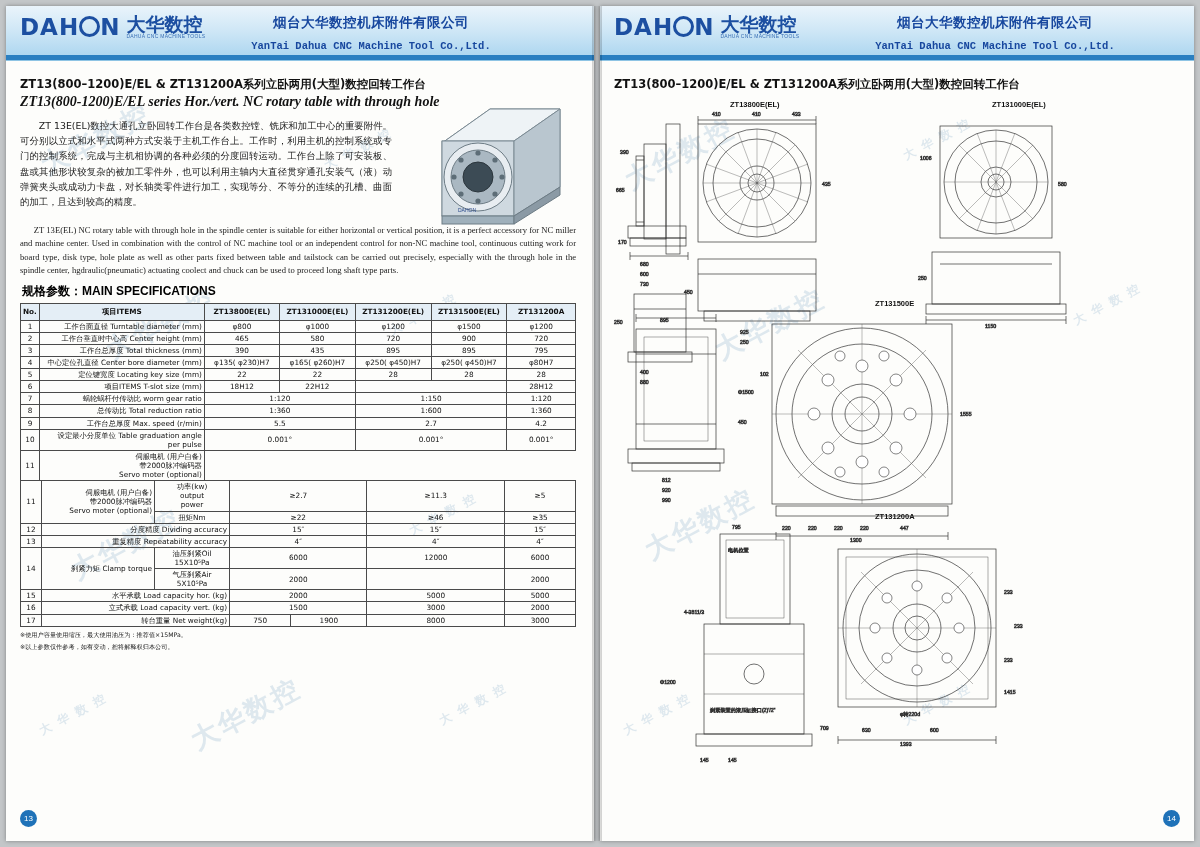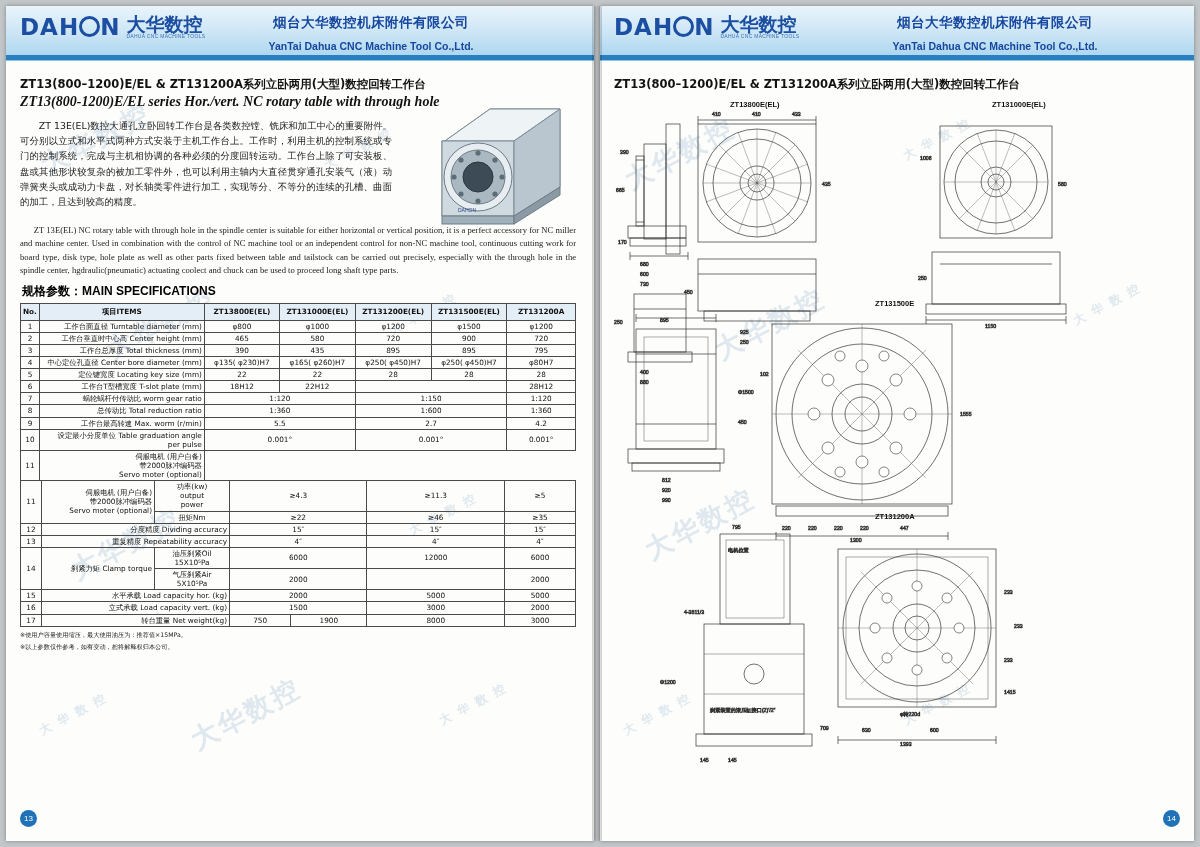--- a/index.html
+++ b/index.html
@@ -13,21 +13,21 @@
   .hdr{position:relative;height:54px;background:linear-gradient(180deg,#eaf4fb 0%,#cfe7f6 45%,#a8d4ef 100%);border-bottom:1px solid #8ec4e4;}
   .hdr:after{content:"";position:absolute;left:0;right:0;bottom:0;height:5px;background:#2a7fc1;}
   .logo{position:absolute;left:14px;top:8px;display:flex;align-items:center;gap:6px;}
   .logo .dh{font-family:"DejaVu Sans",sans-serif;font-weight:bold;font-size:23px;color:#1c4fa1;letter-spacing:1px;}
   .logo .ring{display:inline-block;width:15px;height:15px;border:3px solid #1c4fa1;border-radius:50%;position:relative;top:2px;}
   .logo .cn{font-size:19px;font-weight:bold;color:#1c4fa1;font-family:"DejaVu Sans",sans-serif;}
   .logo .sub{font-size:5px;color:#3a6fb5;letter-spacing:.3px;}
   .logo-blk{display:flex;flex-direction:column;line-height:1;}
   .co{position:absolute;top:8px;text-align:center;width:330px;}
   .co .c1{font-size:13.5px;font-weight:bold;color:#17479e;font-family:"DejaVu Sans",sans-serif;letter-spacing:.5px;}
-  .co .c2{font-size:10.5px;font-weight:bold;color:#17479e;font-family:Liberation Sans, sans-serif;margin-top:8px;}
+  .co .c2{font-size:10.5px;font-weight:bold;color:#17479e;font-family:Liberation Mono, monospace;margin-top:8px;}
 
   .body{position:relative;padding:10px 14px 0 14px;}
   h1.t-cn{font-size:11.5px;font-weight:bold;color:#111;margin:6px 0 2px 0;font-family:"DejaVu Sans",sans-serif;}
   h2.t-en{font-size:14px;font-style:italic;font-weight:bold;color:#111;margin:0 0 8px 0;font-family:"Liberation Serif",serif;}
   p.cn{font-size:9.4px;line-height:1.62;color:#1a1a1a;margin:0 0 15px 0;text-align:justify;text-indent:2em;font-family:"DejaVu Sans",sans-serif;}
   p.en{font-size:8.6px;line-height:1.52;color:#1a1a1a;margin:0 0 6px 0;text-align:justify;text-indent:1.6em;font-family:"Liberation Serif",serif;}
 
   .photo{position:absolute;right:16px;top:30px;width:150px;height:145px;}
   .spec-title{font-size:12px;font-weight:bold;margin:4px 0 3px 2px;font-family:Liberation Sans, sans-serif;}
 
@@ -169,21 +169,21 @@
               <td>5</td>
               <td class="it">定位键宽度  Locating key size (mm)</td>
               <td>22</td>
               <td>22</td>
               <td>28</td>
               <td>28</td>
               <td>28</td>
             </tr>
           <tr>
               <td>6</td>
-              <td class="it">工作台T型槽宽度  T-slot plate (mm)</td>
+              <td class="it">项目ITEMS  T-slot size (mm)</td>
               <td>18H12</td>
               <td>22H12</td>
               <td colspan="2"></td>
               <td>28H12</td>
             </tr>
           <tr>
               <td>7</td>
               <td class="it">蜗轮蜗杆付传动比  worm gear ratio</td>
               <td colspan="2">1:120</td>
               <td colspan="2">1:150</td>
@@ -191,21 +191,21 @@
             </tr>
           <tr>
               <td>8</td>
               <td class="it">总传动比  Total reduction ratio</td>
               <td colspan="2">1:360</td>
               <td colspan="2">1:600</td>
               <td>1:360</td>
             </tr>
           <tr>
               <td>9</td>
-              <td class="it">工作台最高转速  Max. worm (r/min)</td>
+              <td class="it">工作台总厚度  Max. speed (r/min)</td>
               <td colspan="2">5.5</td>
               <td colspan="2">2.7</td>
               <td>4.2</td>
             </tr>
           <tr>
               <td>10</td>
               <td class="it">设定最小分度单位 Table graduation angle per pulse</td>
               <td colspan="2">0.001°</td>
               <td colspan="2">0.001°</td>
               <td>0.001°</td>
@@ -225,21 +225,21 @@
       <table class="spec" style="margin-top:-1px;">
         <tbody>
           <tr>
             <td class="no" rowspan="2" style="width:16px">11</td>
             <td class="it" rowspan="2" style="width:104px;white-space:pre-line">伺服电机 (用户自备)
 带2000脉冲编码器
 Servo moter (optional)</td>
             <td style="width:70px;white-space:pre-line">功率(kw)
 output
 power</td>
-            <td style="width:72px" colspan="2">≥4.3</td>
+            <td style="width:72px" colspan="2">≥2.7</td>
             <td style="width:72px" colspan="2">≥11.3</td>
             <td style="width:66px">≥5</td>
           </tr>
           <tr>
             <td>扭矩Nm</td>
             <td colspan="2">≥22</td>
             <td colspan="2">≥46</td>
             <td>≥35</td>
           </tr>
 

